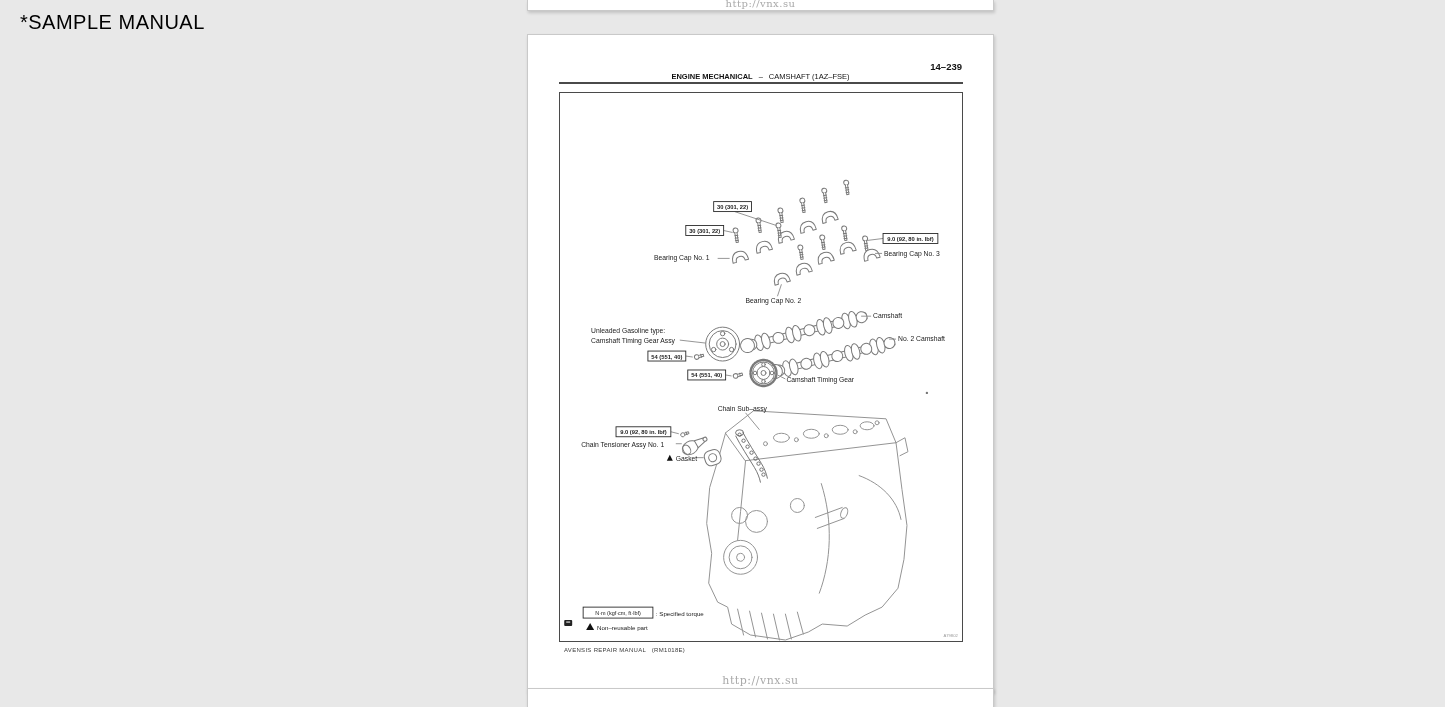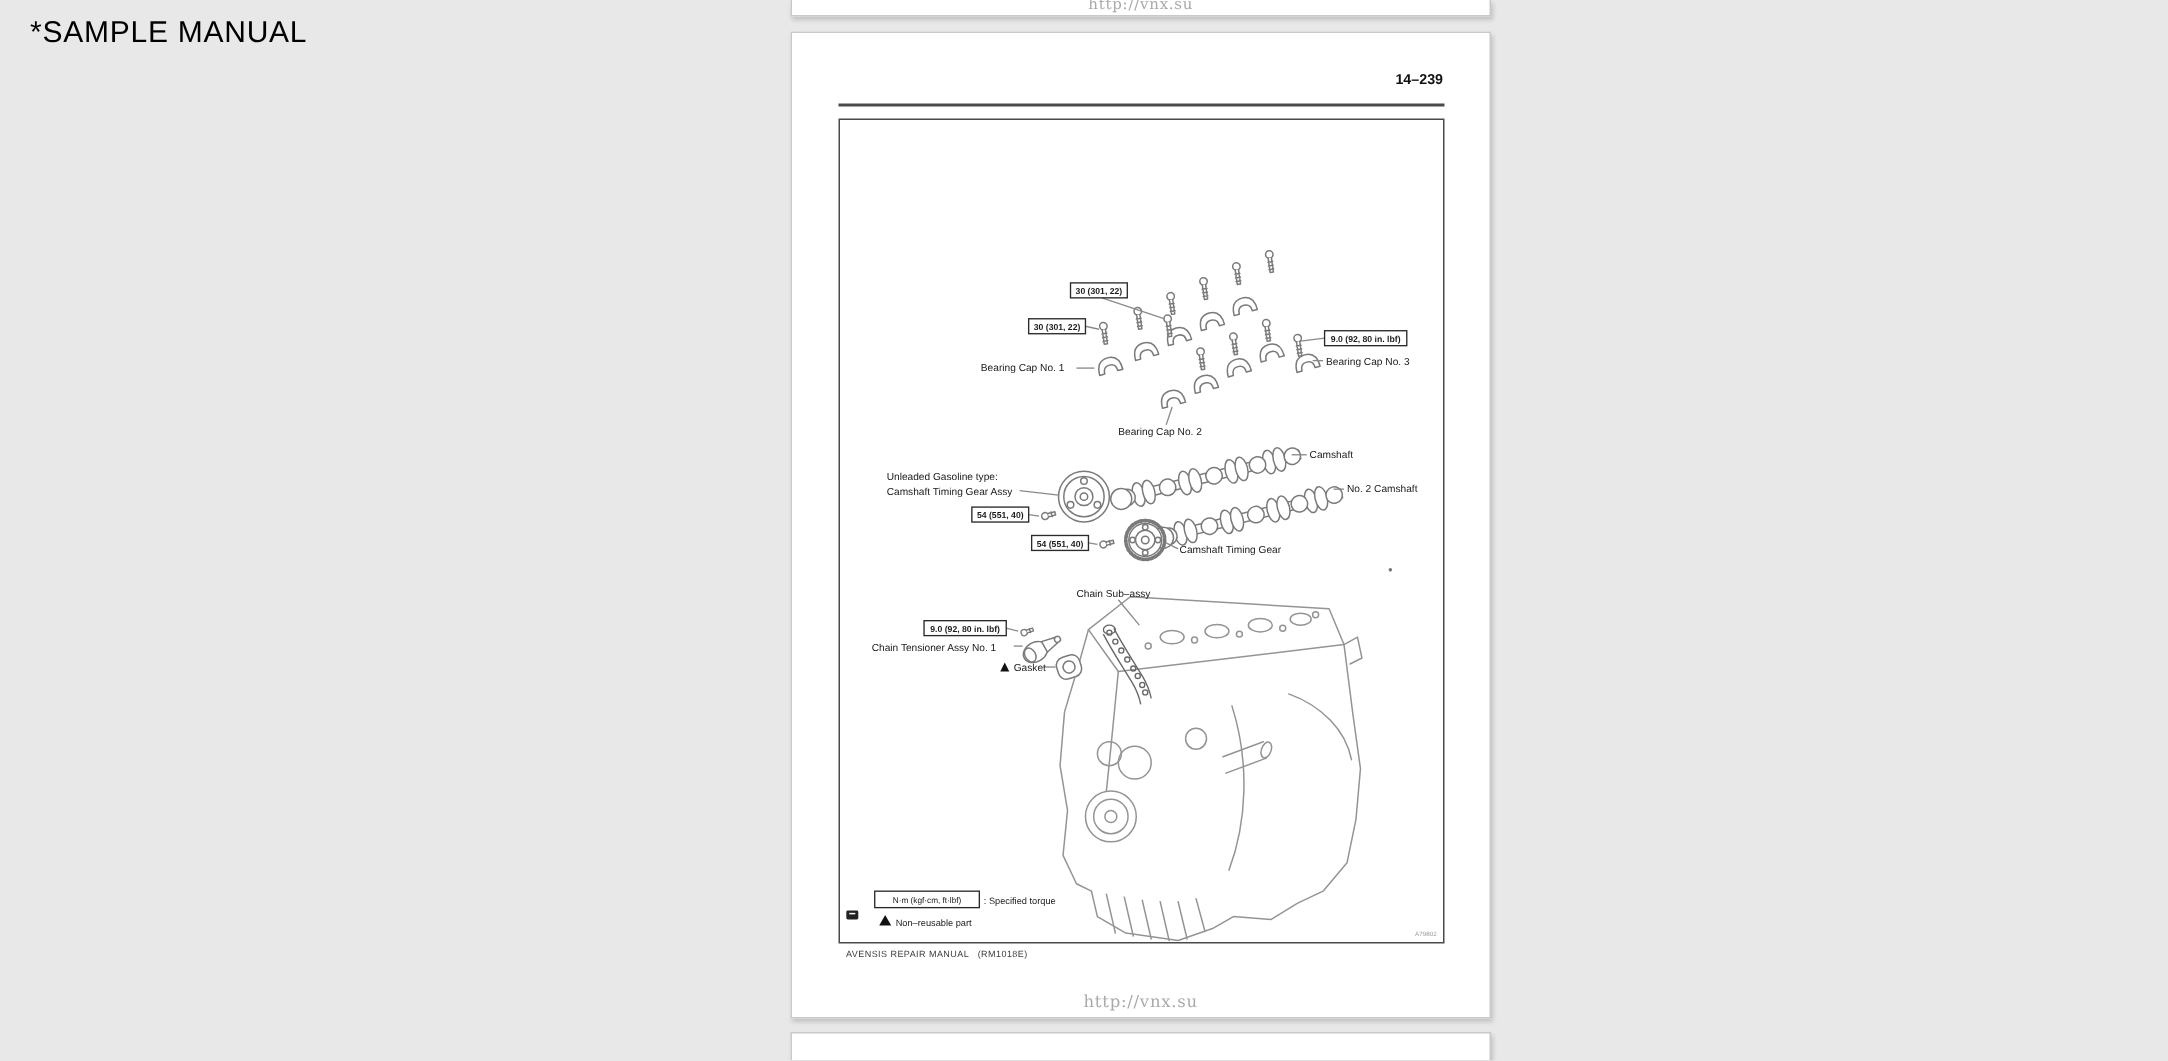--- a/index.html
+++ b/index.html
@@ -11,21 +11,21 @@
     position:absolute;left:20px;top:11px;font-size:20px;color:#000;
     letter-spacing:.5px;
   }
   .page{
     position:absolute;left:490px;width:467px;background:#fff;
     border:1px solid #c9c9c9;box-shadow:1px 2px 3px rgba(0,0,0,.16);
     box-sizing:border-box;
     margin-left:37px;
   }
   .page-top{top:0;height:11px;border-top:0;}
-  .page-main{top:21px;height:658px;}
+  .page-main{top:34px;height:658px;}
   .page-bottom{top:688px;height:19px;border-bottom:0;}
   .watermark{
     position:absolute;left:0;width:100%;text-align:center;
     font-family:"DejaVu Serif",serif;color:#a9a9a9;letter-spacing:.5px;
   }
   .wm-top{bottom:1px;font-size:10px;line-height:1;}
   .wm-bottom{top:639px;font-size:11px;}
   .page-number{
     position:absolute;top:26px;right:31px;font-size:9.5px;font-weight:bold;color:#111;
   }
@@ -63,20 +63,23 @@
 <body>
 
 <div class="sample-overlay">*SAMPLE MANUAL</div>
 
 <div class="page page-top">
   <div class="watermark wm-top">http://vnx.su</div>
 </div>
 
 <div class="page page-main">
   <div class="page-number">14–239</div>
+  <div class="doc-header">
+    <span class="sec">ENGINE MECHANICAL</span><span class="sep">–</span><span class="topic">CAMSHAFT (1AZ–FSE)</span>
+  </div>
   <div class="header-rule"></div>
 
   <div class="figure-frame">
     <svg viewBox="0 0 403 550">
       <defs>
         <g id="cap">
           <path d="M0,11 Q0,1 8,1 Q16,1 16,11 L12.5,11 Q12.5,6 8,6 Q3.5,6 3.5,11 Z"></path>
         </g>
         <g id="bolt">
           <circle cx="0" cy="0" r="2.5"></circle>

